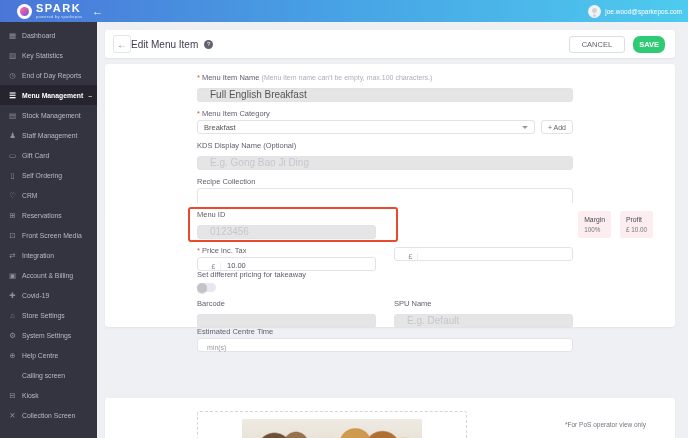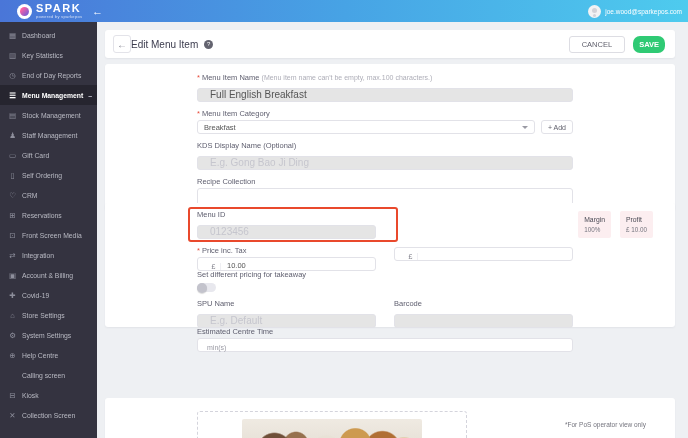--- a/index.html
+++ b/index.html
@@ -295,26 +295,26 @@
         </div>
       </div>
       <div class="toggle-field">
         <div class="f-label">Set different pricing for takeaway</div>
         <div class="toggle">
             <span class="knob"></span>
           </div>
       </div>
       <div class="row2">
         <div>
+          <div class="f-label">Barcode</div>
+          <input class="f-input" type="text" style="">
+        </div>
+        <div>
           <div class="f-label">SPU Name</div>
           <input class="f-input" type="text" placeholder="E.g. Default" style="">
-        </div>
-        <div>
-          <div class="f-label">Barcode</div>
-          <input class="f-input" type="text" style="">
         </div>
       </div>
       <div class="row2">
         <div>
           <div class="f-label">Estimated Centre Time</div>
           <div class="igroup">
             <span class="suffix">min(s)</span>
           </div>
         </div>
       </div>

